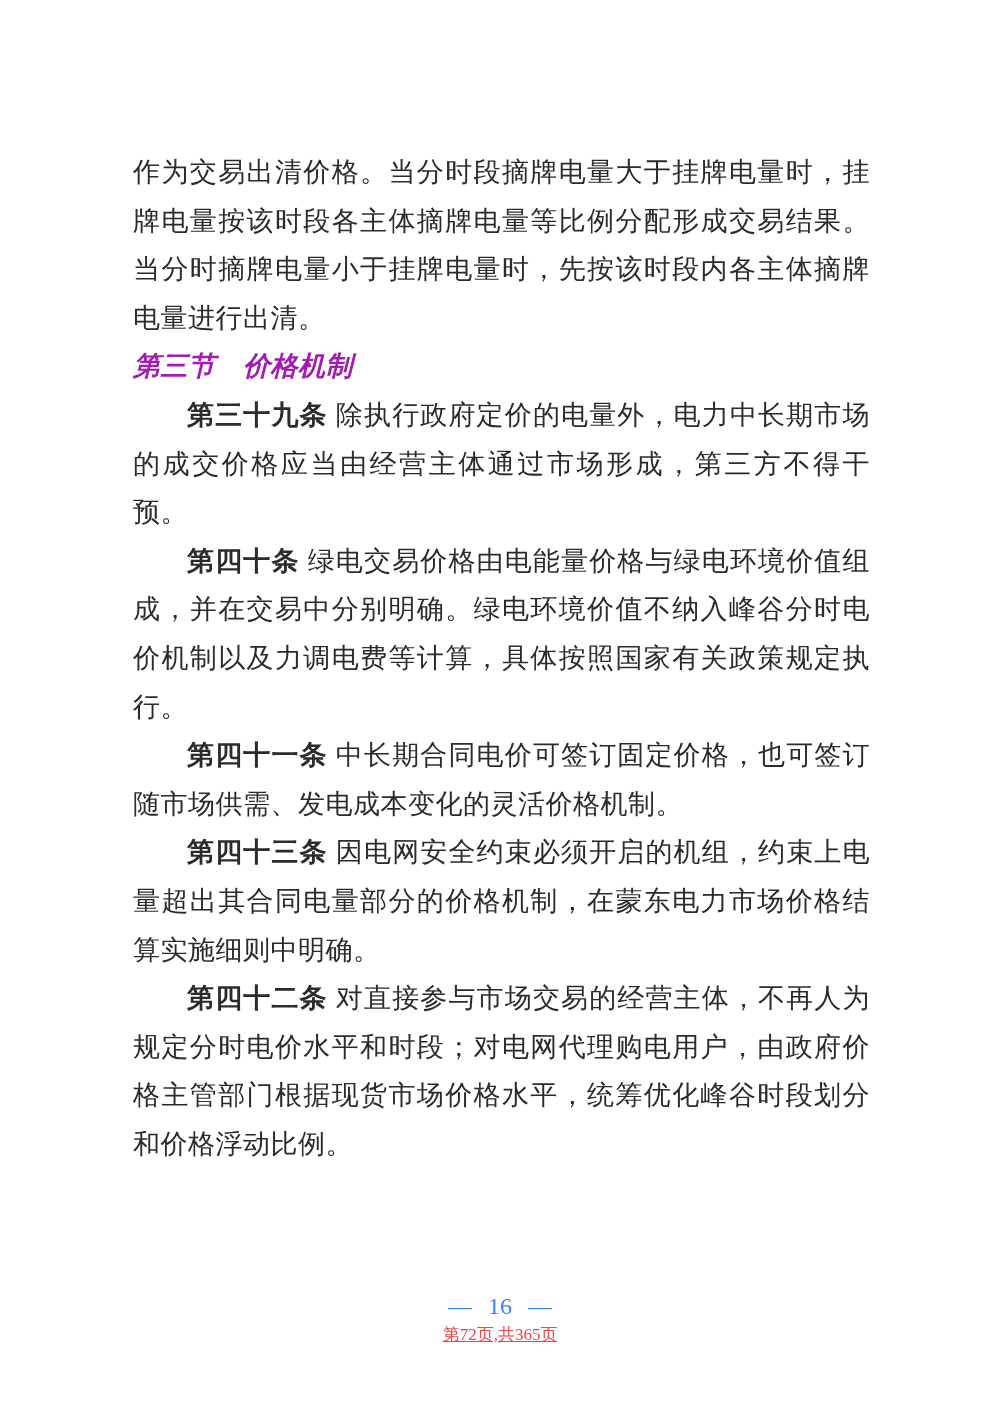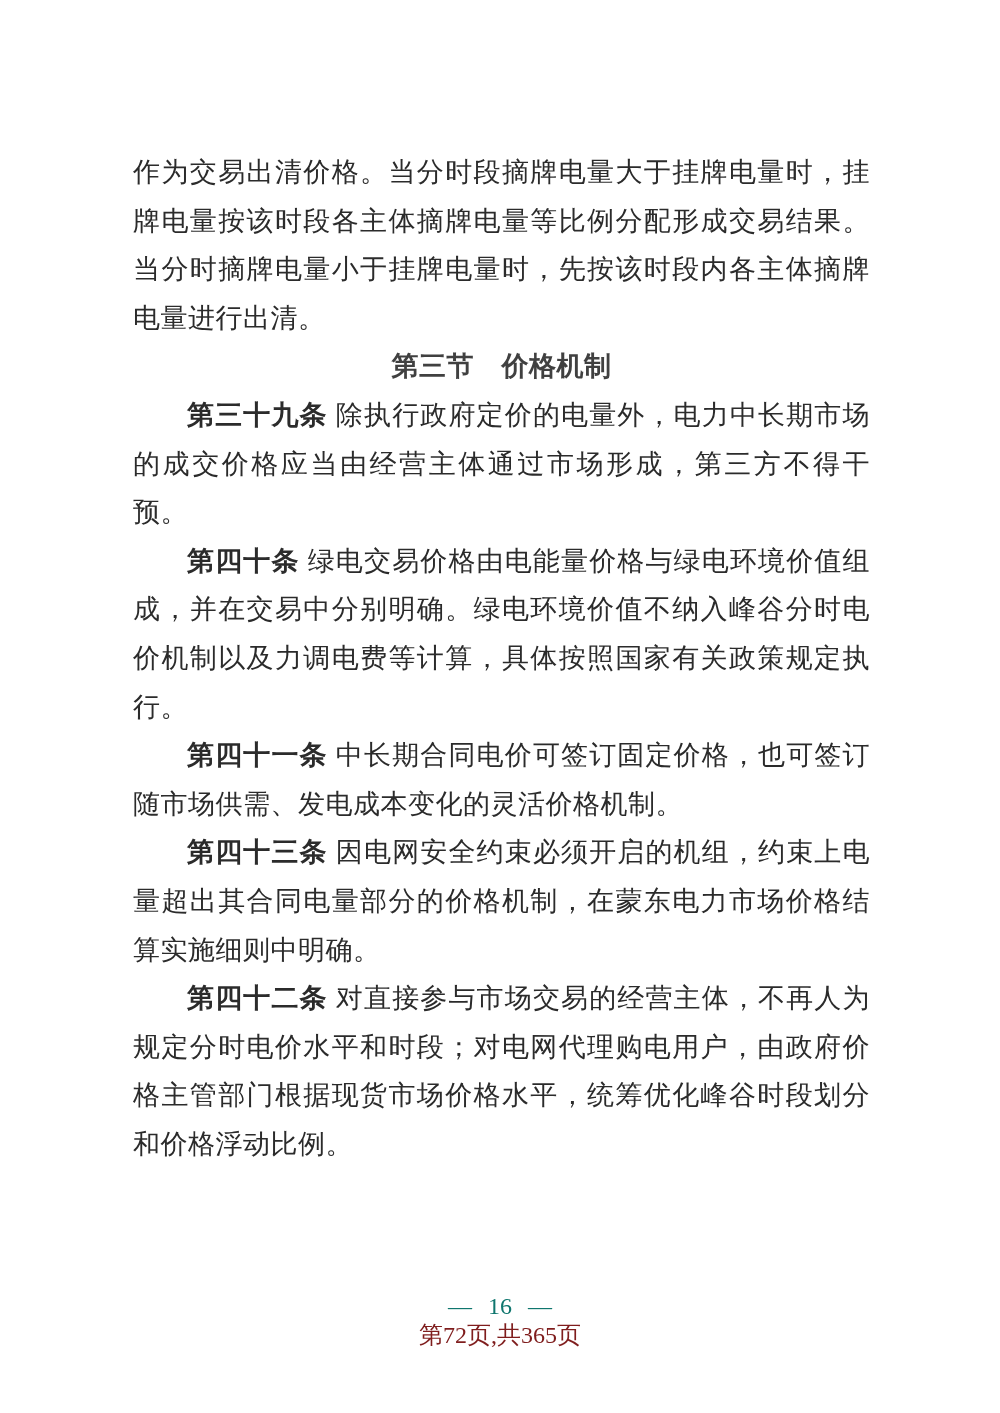--- a/index.html
+++ b/index.html
@@ -35,42 +35,44 @@
   }
   .art-num {
     font-weight: bold;
     margin-right: 0.3em;
   }
   .heading {
     margin: 0;
     font-size: 27px;
     line-height: 48.6px;
     font-weight: bold;
-    text-align: center;
+    text-align: left;
     text-indent: 0;
-    color: #404040;
+    color: #a21caf;
+    font-style: italic;
   }
   .footer {
     position: absolute;
     left: 0;
     top: 1291px;
     width: 1000px;
     text-align: center;
     color: #333a45;
   }
   .page-num {
     font-size: 24px;
     line-height: 30px;
     word-spacing: 10px;
-    color: #0f766e;
+    color: #3b82f6;
   }
   .page-info {
-    font-size: 24px;
+    font-size: 17px;
     line-height: 28px;
-    color: #7f1d1d;
+    color: #ef4444;
+    text-decoration: underline;
   }
 </style>
 </head>
 <body>
 
 <div class="page">
   <div class="content">
 
     <p class="para no-indent">作为交易出清价格。当分时段摘牌电量大于挂牌电量时，挂牌电量按该时段各主体摘牌电量等比例分配形成交易结果。当分时摘牌电量小于挂牌电量时，先按该时段内各主体摘牌电量进行出清。</p>
 

